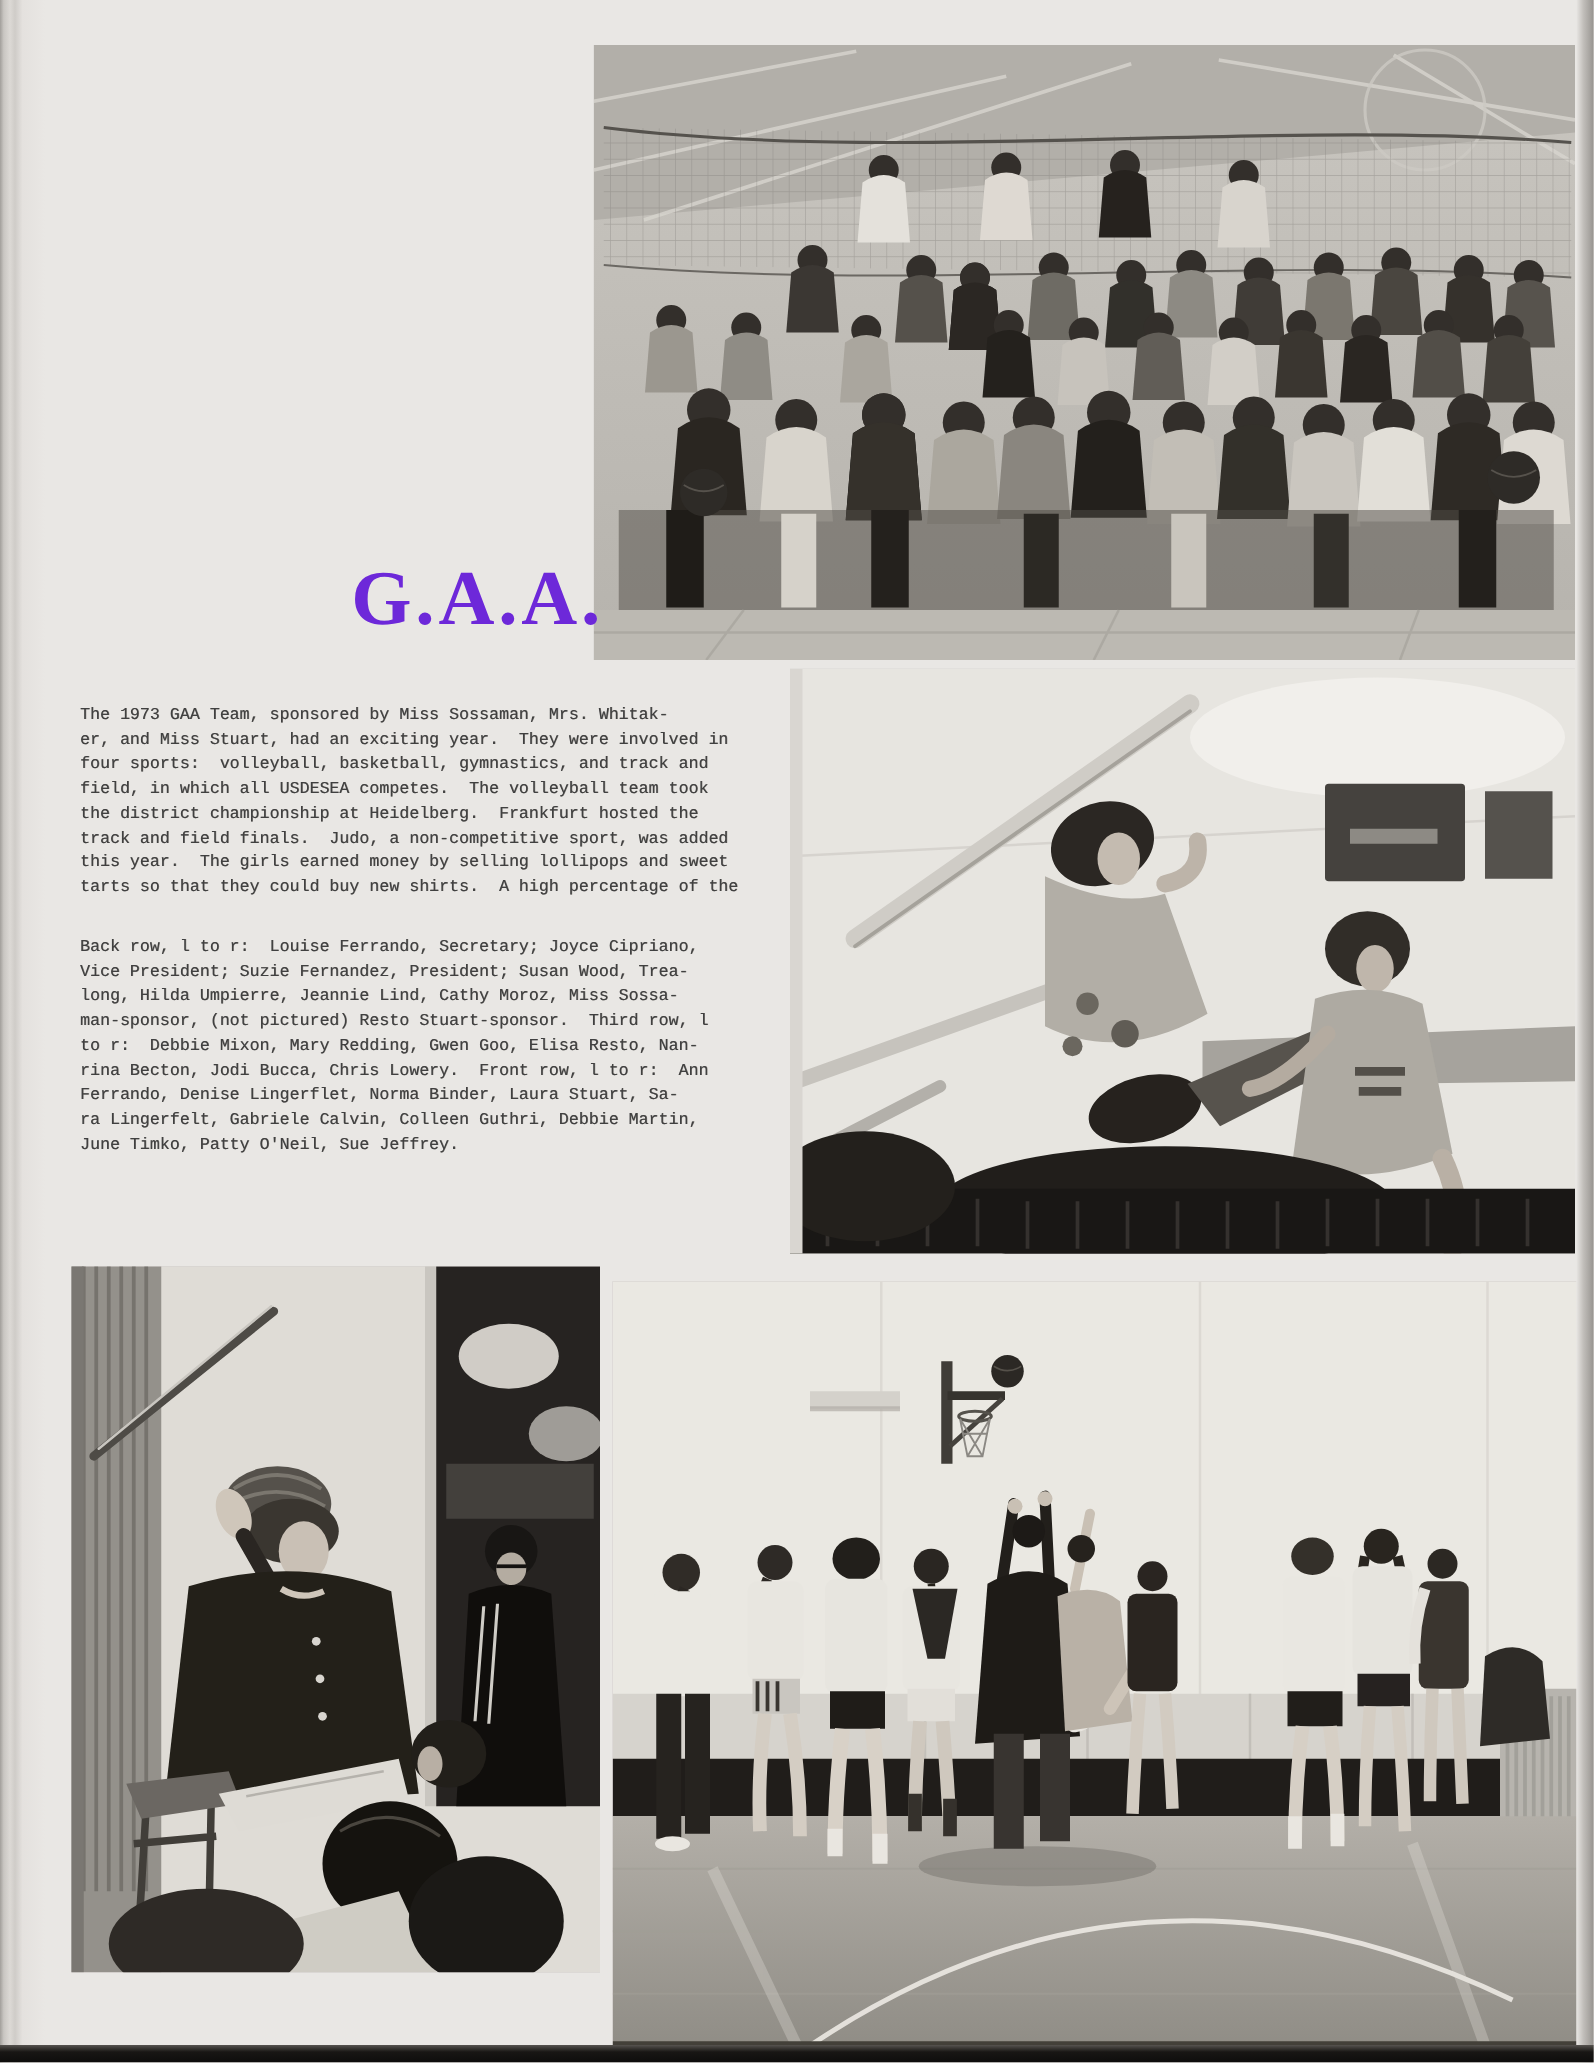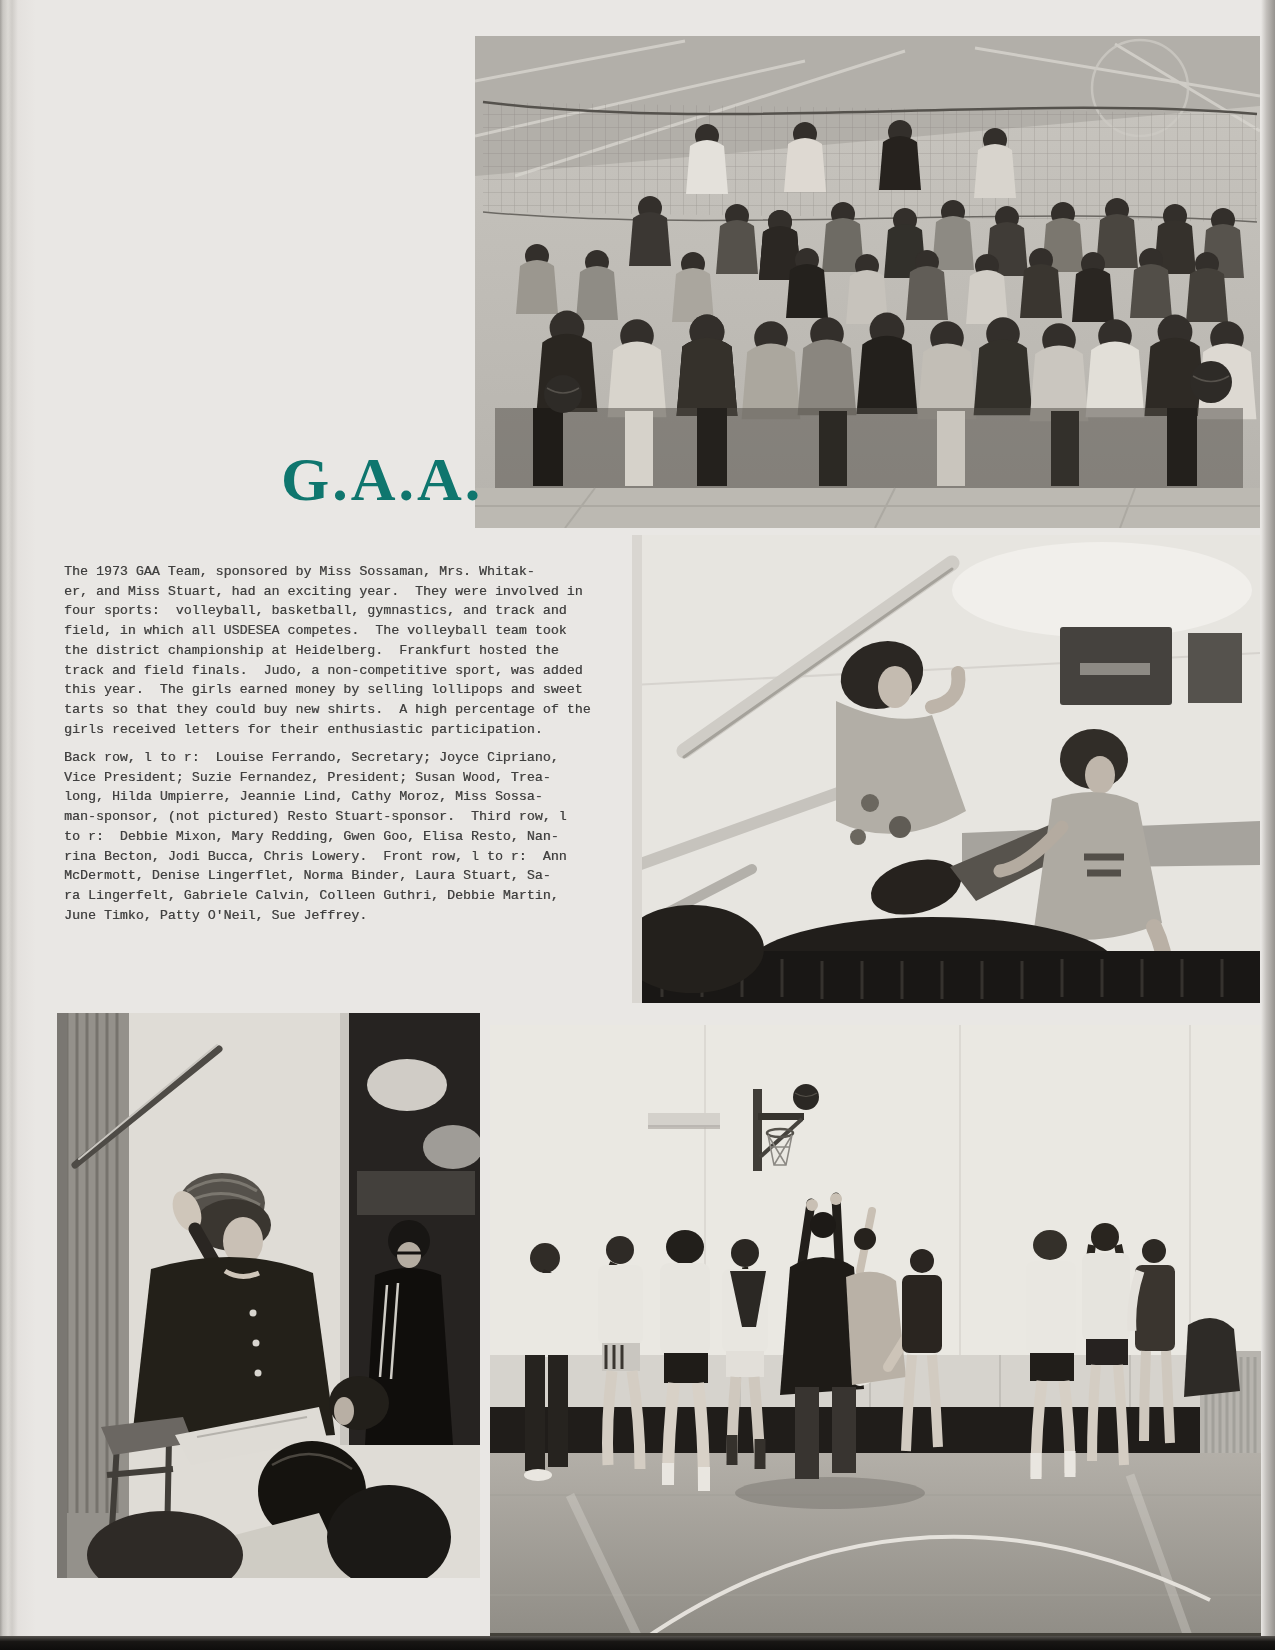--- a/index.html
+++ b/index.html
@@ -16,21 +16,21 @@
   
   .photo{position:absolute;overflow:hidden;background:#cfccc7;}
   .photo svg{display:block;}
   .photo1{left:475px;top:36px;width:785px;height:492px;}
   .photo2{left:632px;top:535px;width:628px;height:468px;}
   .photo3{left:57px;top:1013px;width:423px;height:565px;}
   .photo4{left:490px;top:1025px;width:772px;height:617px;}
   
   .gaa-title{position:absolute;left:281px;top:444px;margin:0;
     font-family:"Liberation Serif",serif;font-weight:600;font-size:62px;
-    letter-spacing:3px;color:#0f766e;}
+    letter-spacing:3px;color:#6d28d9;}
   
   .tw{position:absolute;left:64px;width:540px;color:#404040;
     font-family:"Liberation Mono",monospace;font-size:13.3px;line-height:19.7px;
     text-shadow:0.4px 0 0 rgba(52,49,44,.55);}
   .tw div{white-space:pre;}
   .intro{top:562px;}
   .roster{top:748px;}
 </style>
 </head>
 <body>
@@ -155,31 +155,30 @@
 
   <div class="tw intro">
     <div>The 1973 GAA Team, sponsored by Miss Sossaman, Mrs. Whitak-</div>
     <div>er, and Miss Stuart, had an exciting year.  They were involved in</div>
     <div>four sports:  volleyball, basketball, gymnastics, and track and</div>
     <div>field, in which all USDESEA competes.  The volleyball team took</div>
     <div>the district championship at Heidelberg.  Frankfurt hosted the</div>
     <div>track and field finals.  Judo, a non-competitive sport, was added</div>
     <div>this year.  The girls earned money by selling lollipops and sweet</div>
     <div>tarts so that they could buy new shirts.  A high percentage of the</div>
-    <div>girls received letters for their enthusiastic participation.</div>
   </div>
 
   <div class="tw roster">
     <div>Back row, l to r:  Louise Ferrando, Secretary; Joyce Cipriano,</div>
     <div>Vice President; Suzie Fernandez, President; Susan Wood, Trea-</div>
     <div>long, Hilda Umpierre, Jeannie Lind, Cathy Moroz, Miss Sossa-</div>
     <div>man-sponsor, (not pictured) Resto Stuart-sponsor.  Third row, l</div>
     <div>to r:  Debbie Mixon, Mary Redding, Gwen Goo, Elisa Resto, Nan-</div>
     <div>rina Becton, Jodi Bucca, Chris Lowery.  Front row, l to r:  Ann</div>
-    <div>McDermott, Denise Lingerflet, Norma Binder, Laura Stuart, Sa-</div>
+    <div>Ferrando, Denise Lingerflet, Norma Binder, Laura Stuart, Sa-</div>
     <div>ra Lingerfelt, Gabriele Calvin, Colleen Guthri, Debbie Martin,</div>
     <div>June Timko, Patty O'Neil, Sue Jeffrey.</div>
   </div>
 
   <div class="photo photo2">
     <svg width="628" height="468" viewBox="0 0 628 468">
       <rect x="0" y="0" width="628" height="468" fill="#e7e5e0"></rect>
       <ellipse cx="470" cy="55" rx="150" ry="48" fill="#f1efeb"></ellipse>
       <path d="M0,150 L628,118" stroke="#d6d3ce" stroke-width="2"></path>
       <rect x="428" y="92" width="112" height="78" rx="3" fill="#45423e"></rect>

